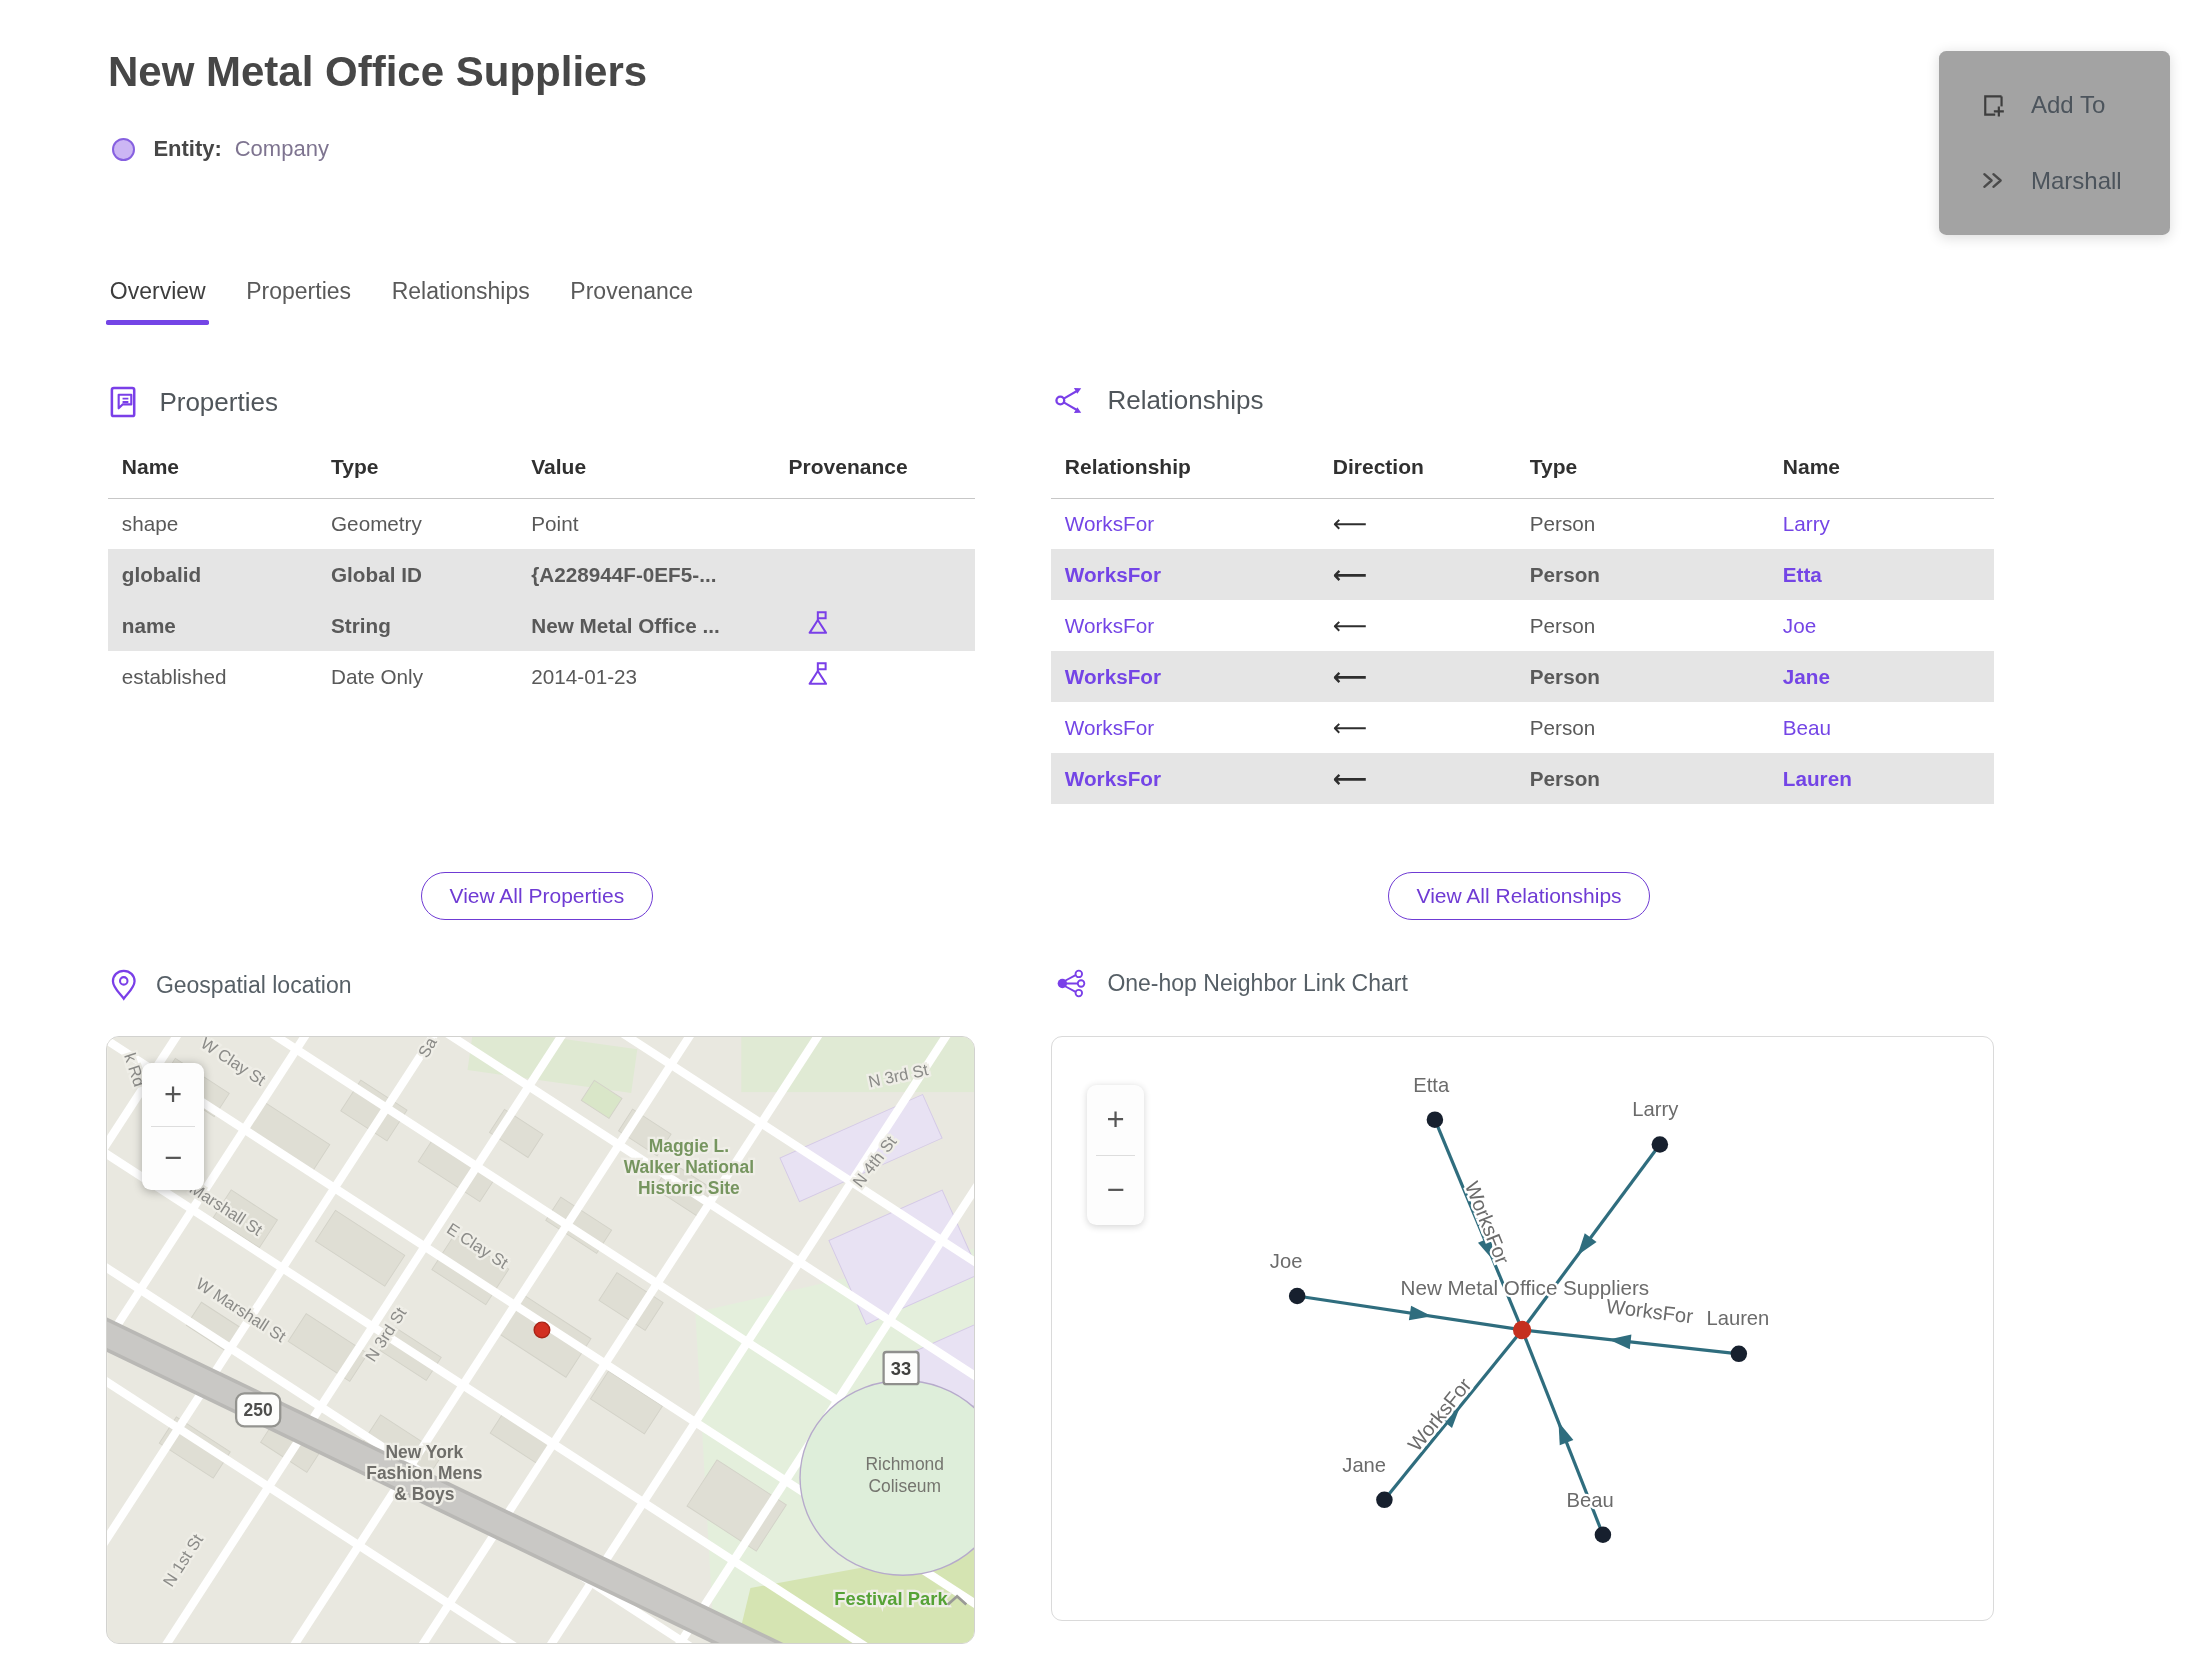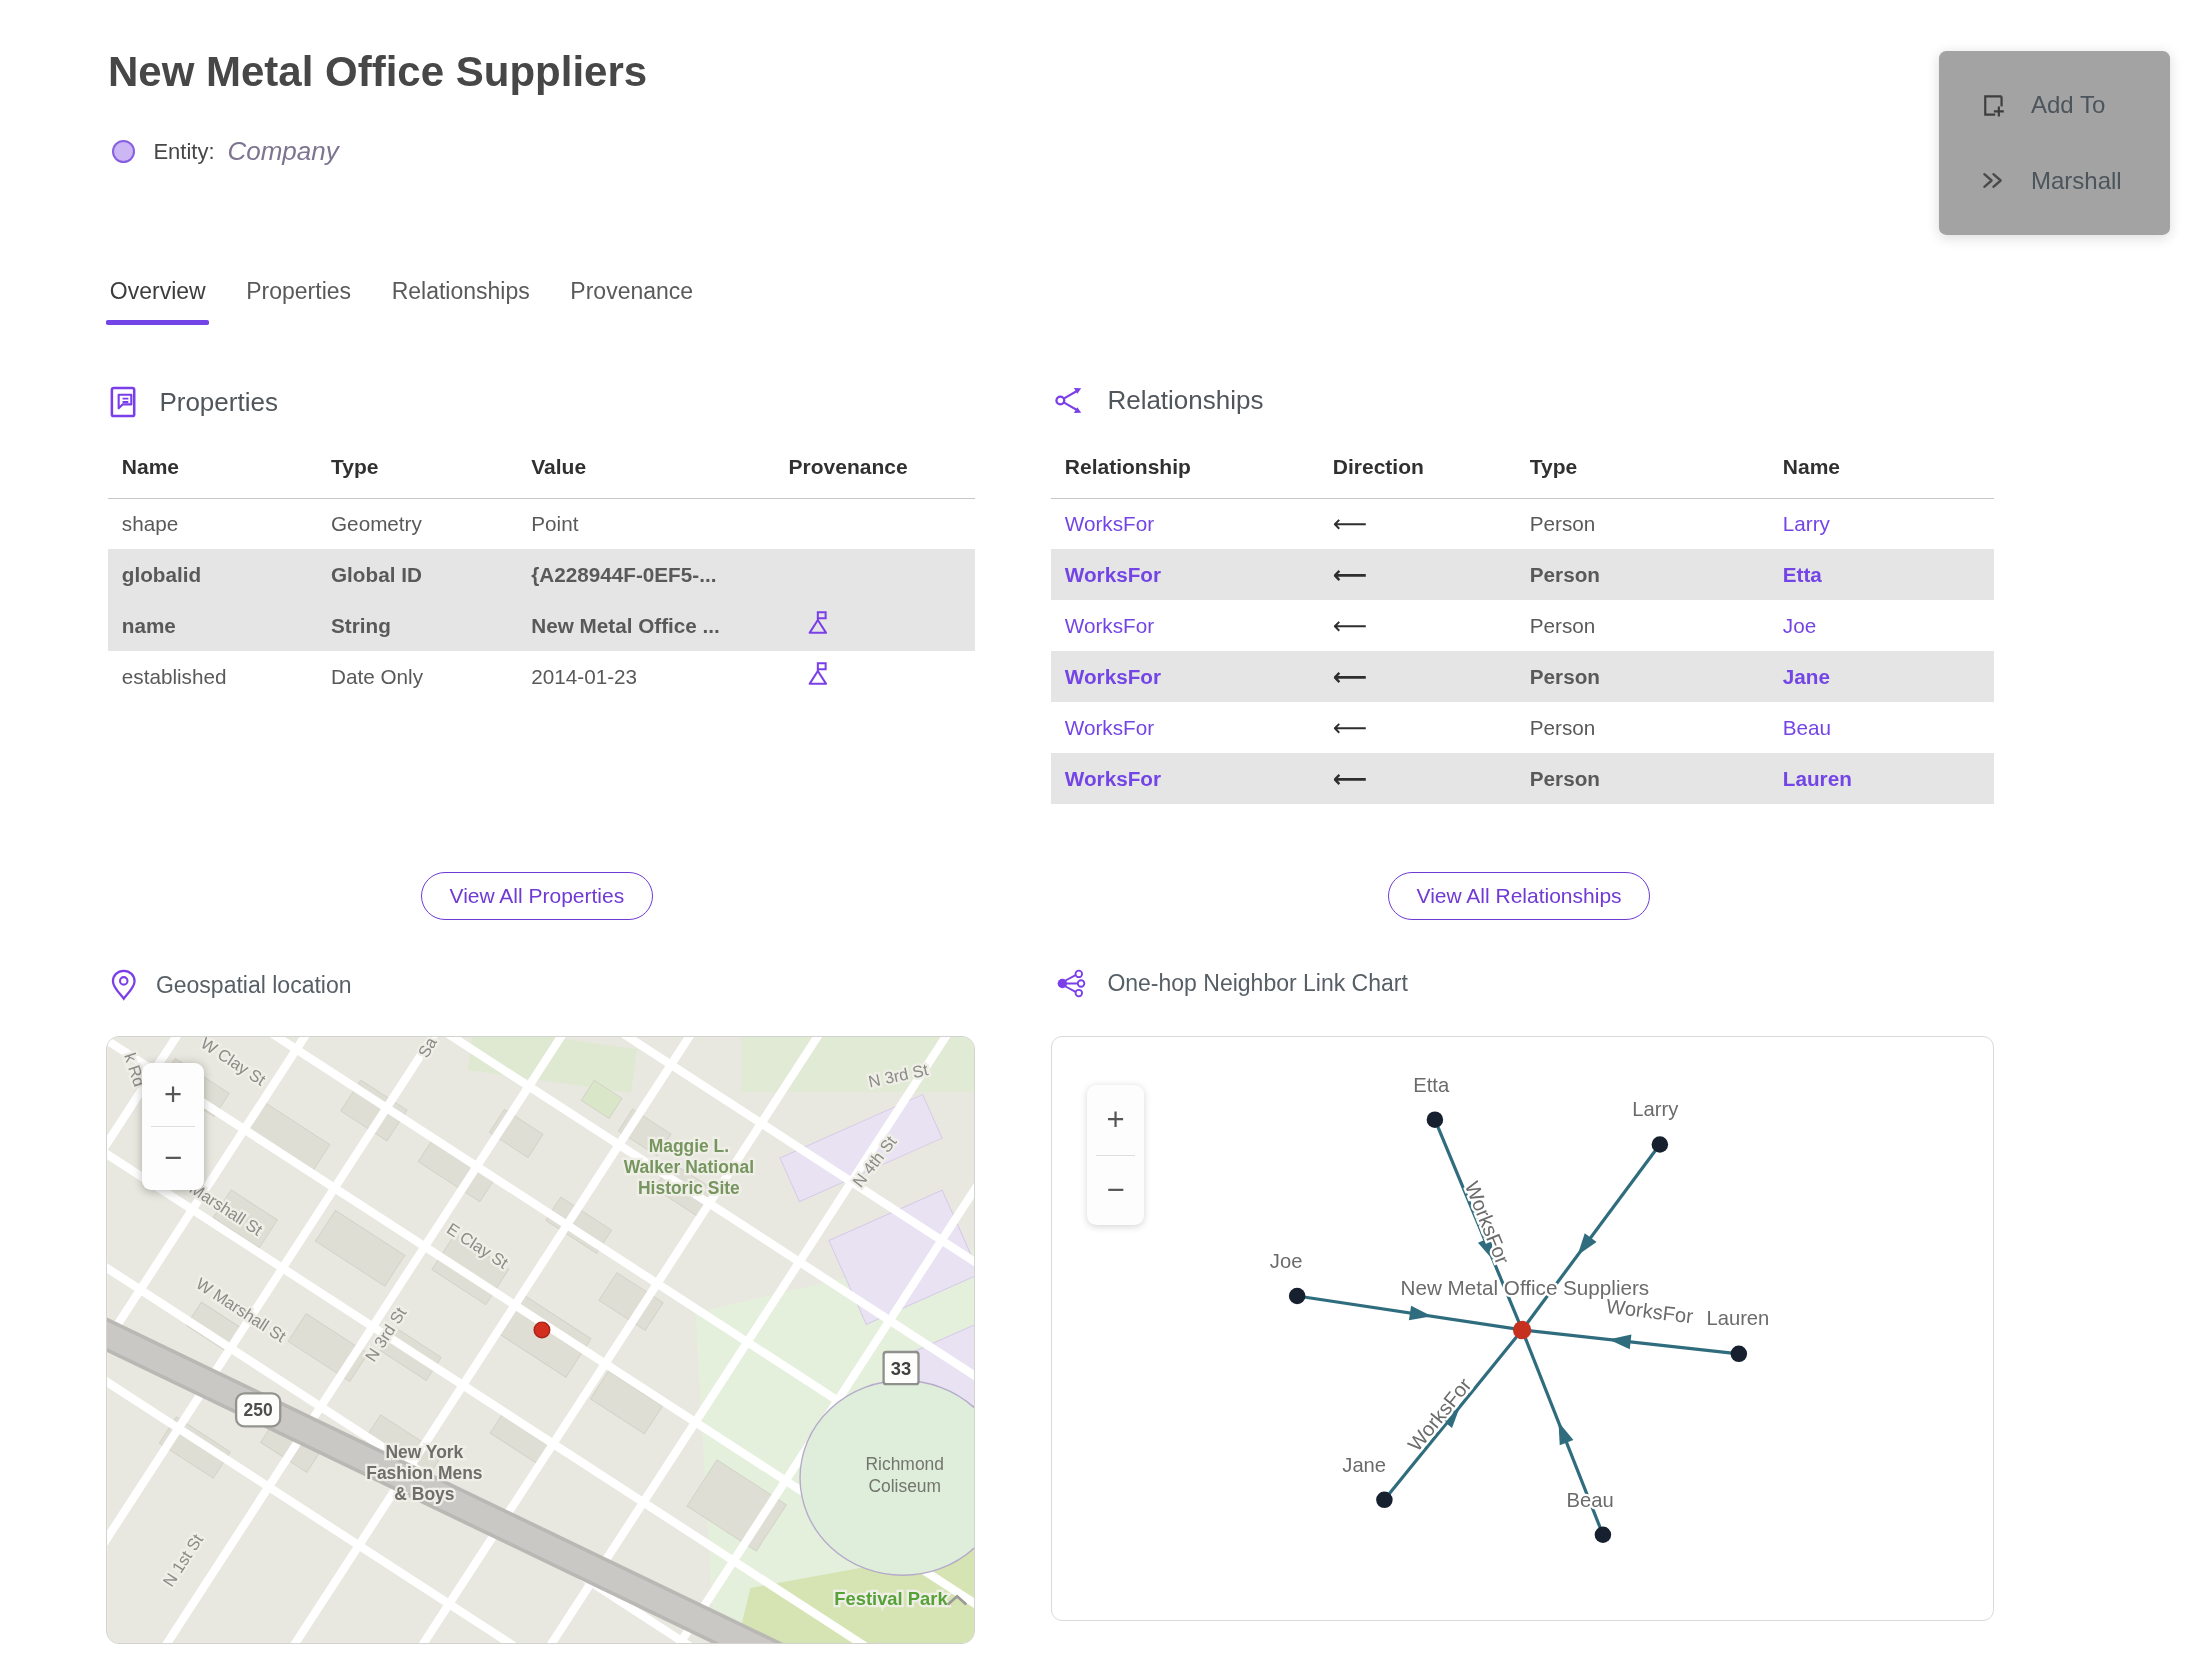--- a/index.html
+++ b/index.html
@@ -5,22 +5,22 @@
   * { margin:0; padding:0; box-sizing:border-box; }
   html,body { background:#fff; }
   .screen {
     position:relative; width:2204px; height:1677px; background:#fff; overflow:hidden;
     font-family:"Liberation Sans","DejaVu Sans",sans-serif; color:#4a4a4a;
   }
   
   .page-title { position:absolute; left:108px; top:48px; font-size:42px; font-weight:700; color:#474747; }
   .entity-row { position:absolute; left:112px; top:136px; display:flex; align-items:center; gap:18.4px; }
   .entity-dot { width:23px; height:23px; border-radius:50%; background:#ccb6f4; border:2.8px solid #8660e0; }
-  .entity-label { font-size:22px; font-weight:400; color:#474747; }
-  .entity-type { font-size:26px; color:#7e7490; margin-left:-5.5px;font-style:italic; }
+  .entity-label { font-size:22px; font-weight:700; color:#474747; }
+  .entity-type { font-size:22px; color:#7e7490; margin-left:-5.5px; }
 
   
   .action-menu {
     position:absolute; left:1939px; top:51px; width:231px; height:184px;
     background:#a3a3a3; border-radius:7.3px; box-shadow:0 2.8px 13px rgba(0,0,0,.14);
     display:flex; flex-direction:column; justify-content:space-around; padding:16.5px 0;
   }
   .action-item { display:flex; align-items:center; gap:24px; padding-left:39px; cursor:pointer; }
   .action-item .lbl { font-size:24px; color:#4c545c; }
   .action-item svg { display:block; }

